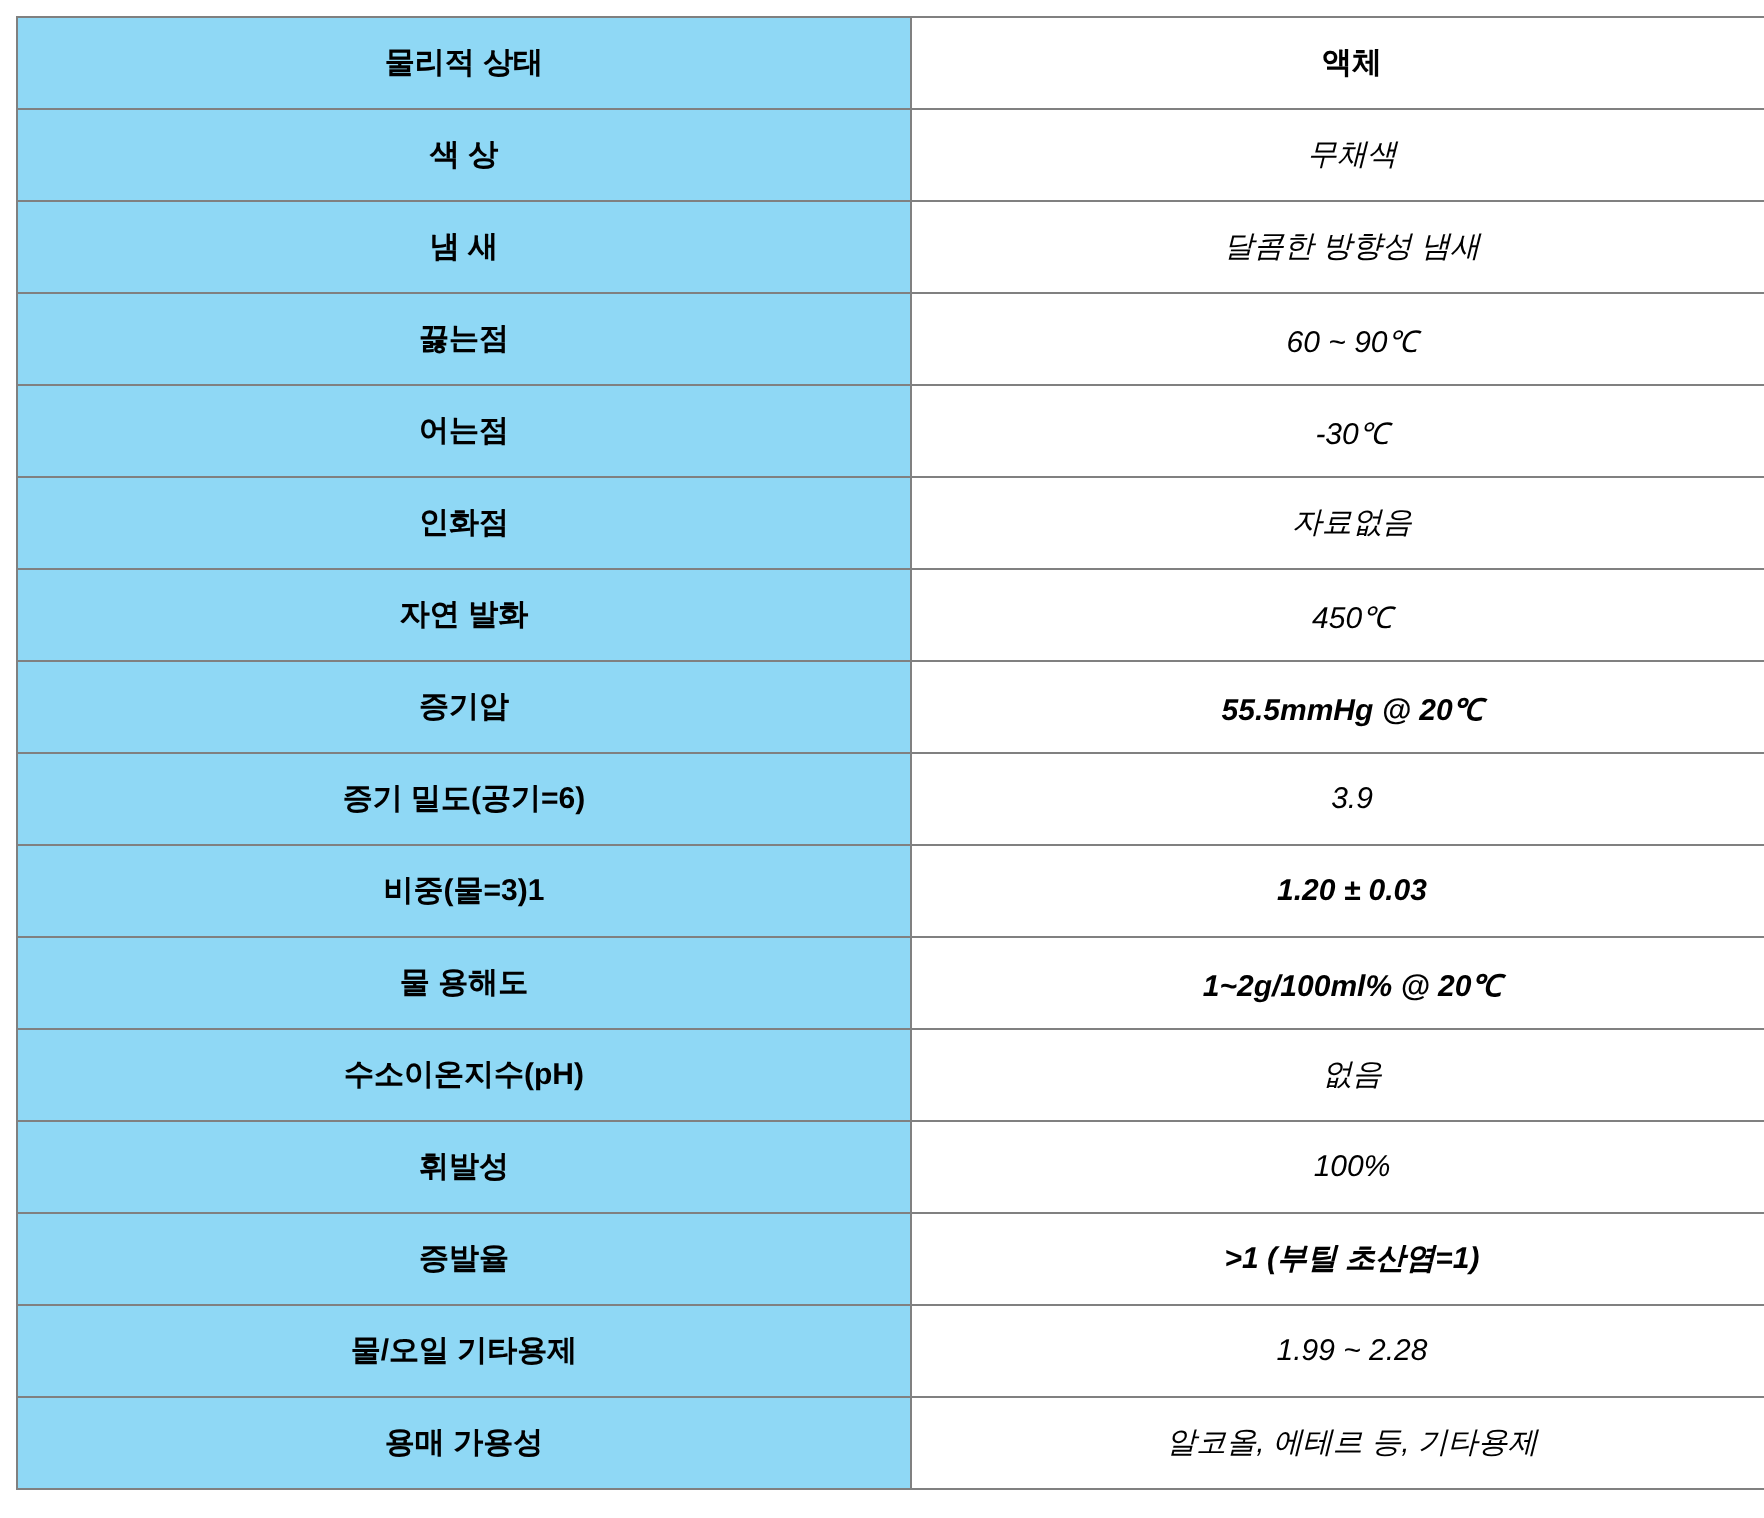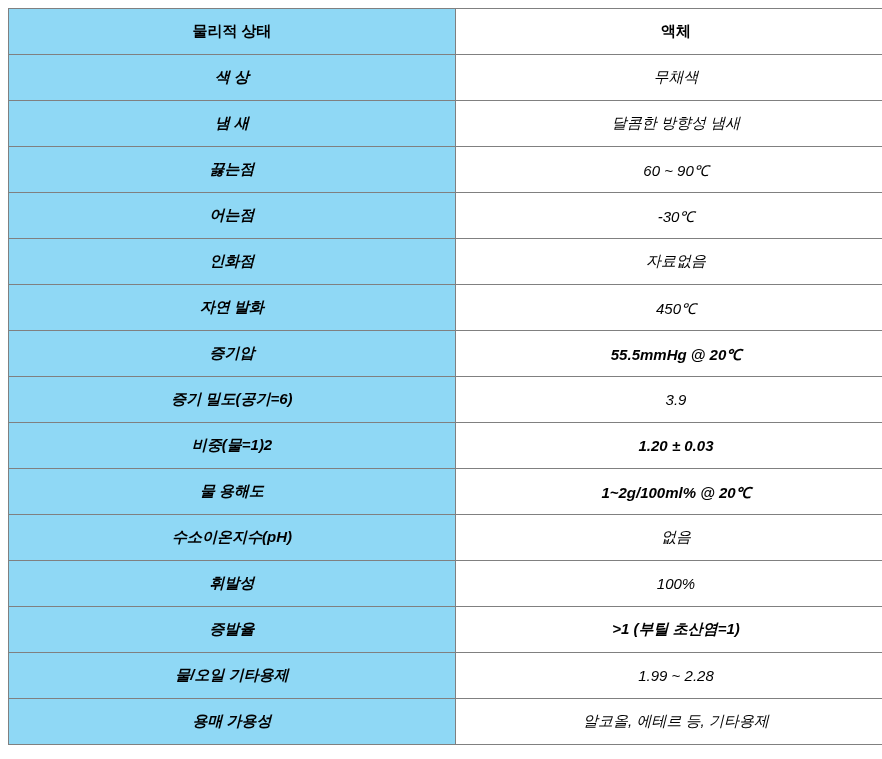--- a/index.html
+++ b/index.html
@@ -34,21 +34,20 @@
     vertical-align: middle;
     font-size: 15px;
     color: #000000;
     overflow: hidden;
     white-space: nowrap;
   }
   td.label {
     width: 434px;
     background: #8fd8f5;
     font-weight: bold;
-    font-style: italic;
   }
   td.value {
     width: 428px;
     background: #ffffff;
     font-style: italic;
   }
   tr.head td.label,
   tr.head td.value {
     font-weight: bold;
     font-style: normal;
@@ -100,21 +99,21 @@
         </tr>
         <tr>
           <td class="label">증기압</td>
           <td class="value strong">55.5mmHg @ 20℃</td>
         </tr>
         <tr>
           <td class="label">증기 밀도(공기=6)</td>
           <td class="value plain">3.9</td>
         </tr>
         <tr>
-          <td class="label">비중(물=1)2</td>
+          <td class="label">비중(물=3)1</td>
           <td class="value strong">1.20 ± 0.03</td>
         </tr>
         <tr>
           <td class="label">물 용해도</td>
           <td class="value strong">1~2g/100ml% @ 20℃</td>
         </tr>
         <tr>
           <td class="label">수소이온지수(pH)</td>
           <td class="value plain">없음</td>
         </tr>

